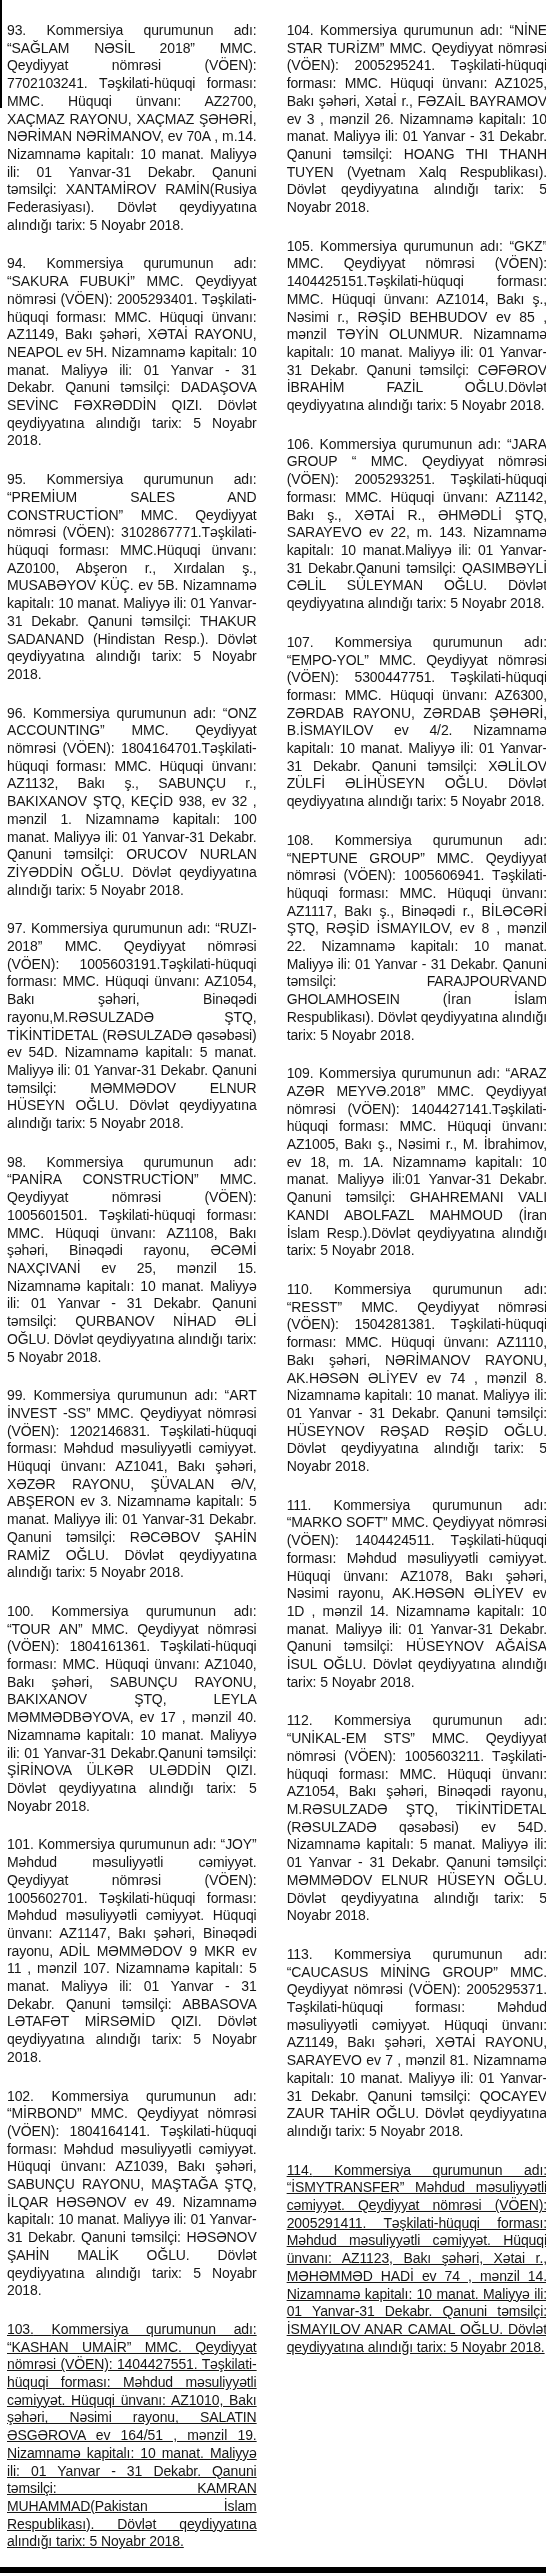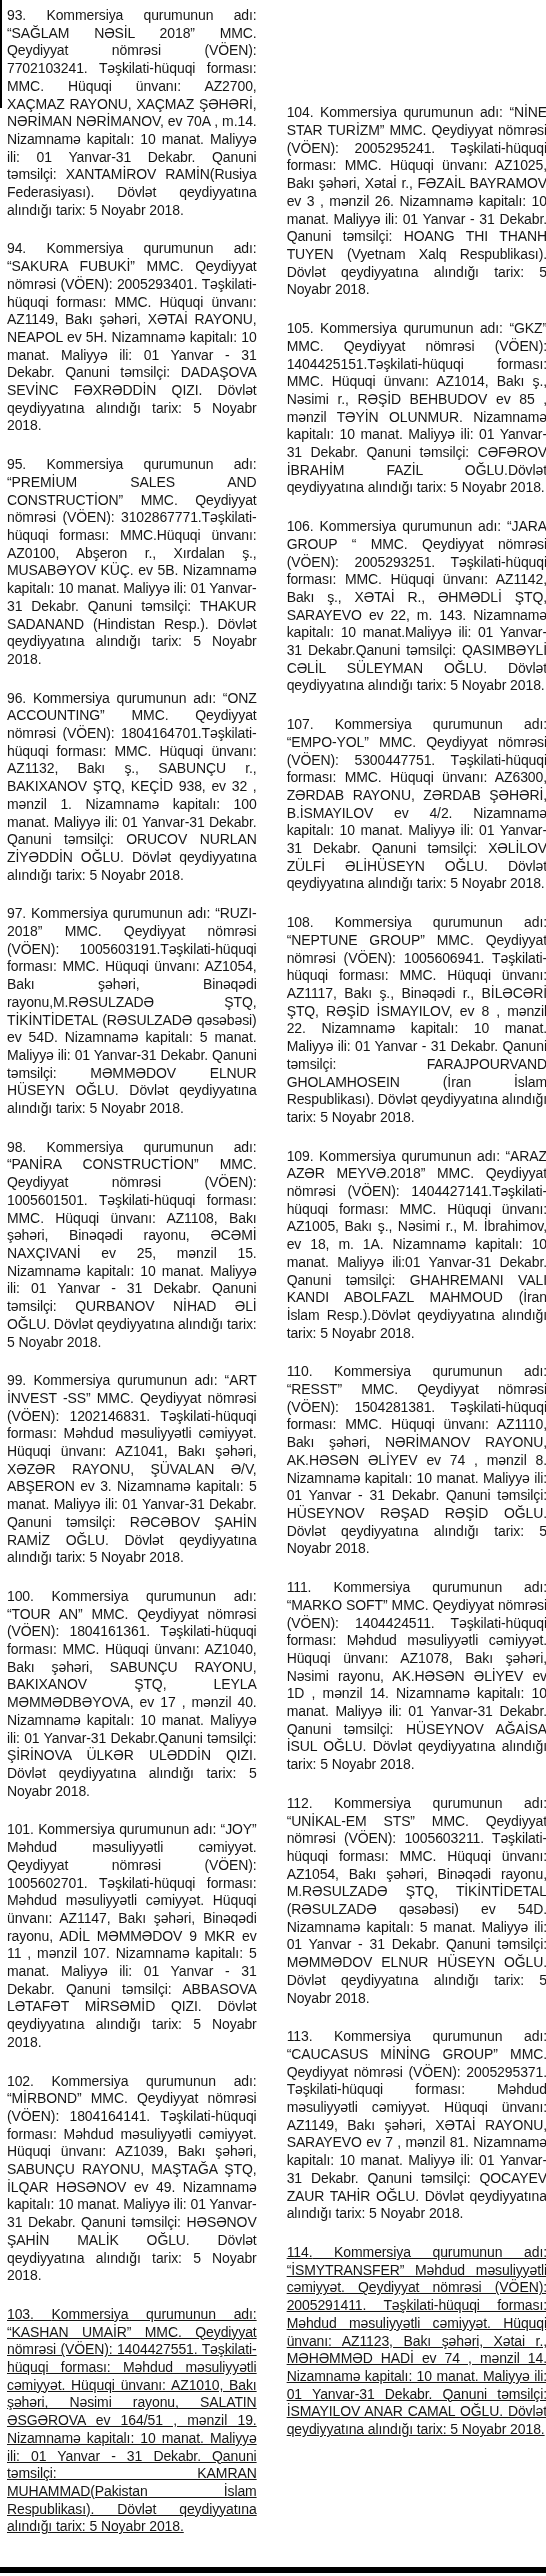--- a/index.html
+++ b/index.html
@@ -10,23 +10,22 @@
     width: 547px;
     height: 2576px;
     background: #ffffff;
     color: #161616;
     font-family: "Liberation Sans", "DejaVu Sans", sans-serif;
     position: relative;
     overflow: hidden;
   }
   .cols {
     display: flex;
-    padding: 7px 0 0 7px;
+    padding: 22px 0 0 7px;
     gap: 30px;
-    align-items: center;
   }
   .col {
     font-size: 14px;
     line-height: 17.7px;
     text-align: justify;
     letter-spacing: -0.1px;
   }
   .col-left  { width: 256px; }
   .col-right { width: 267px; }
   p.entry {

